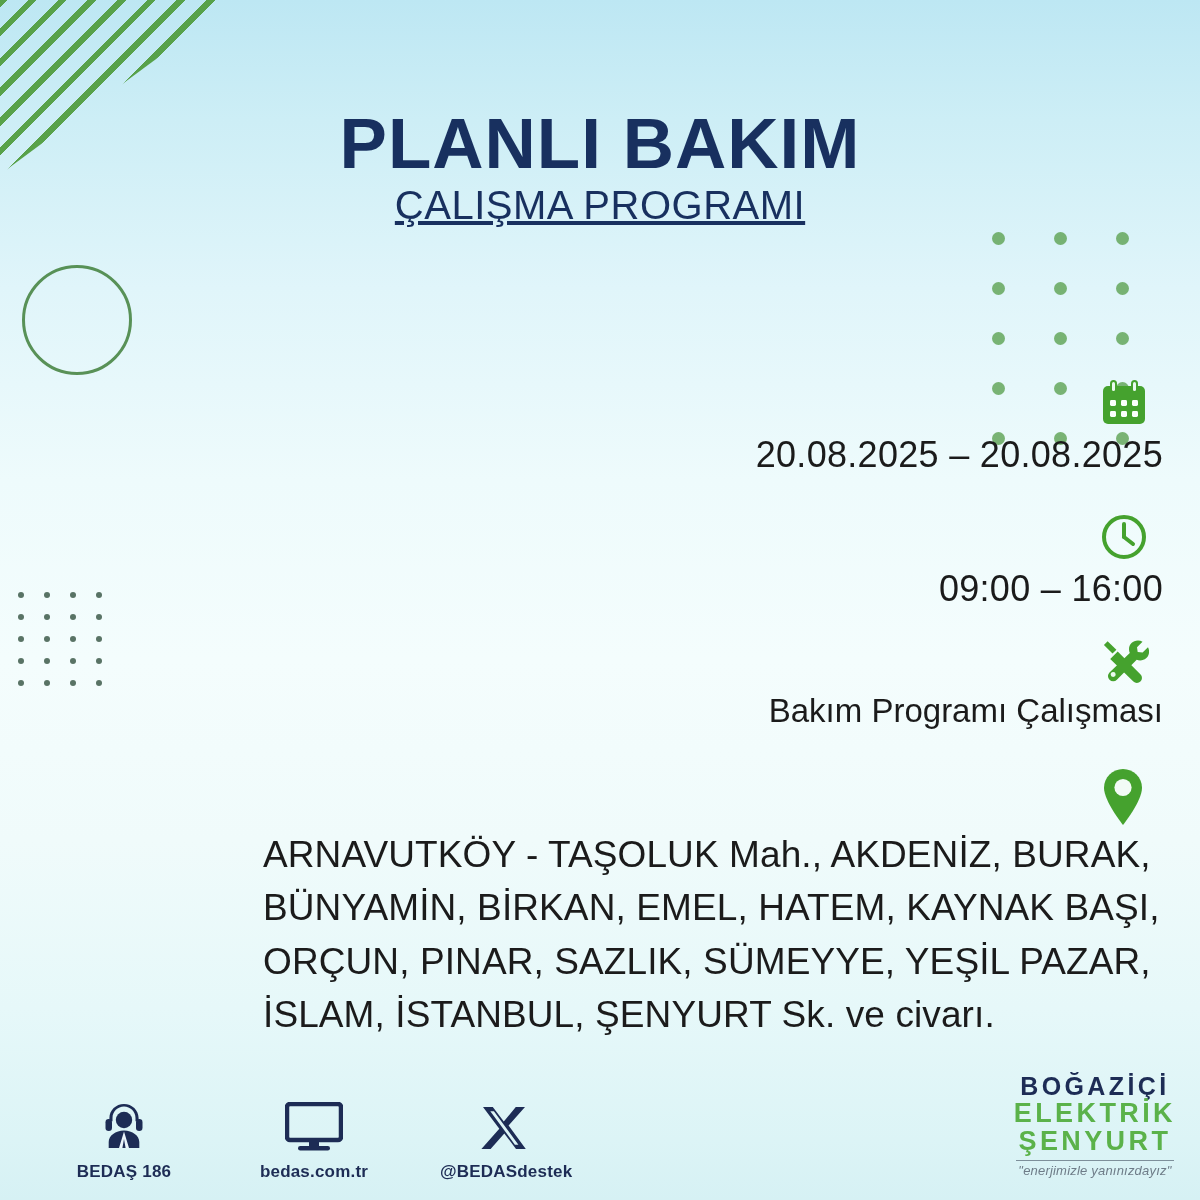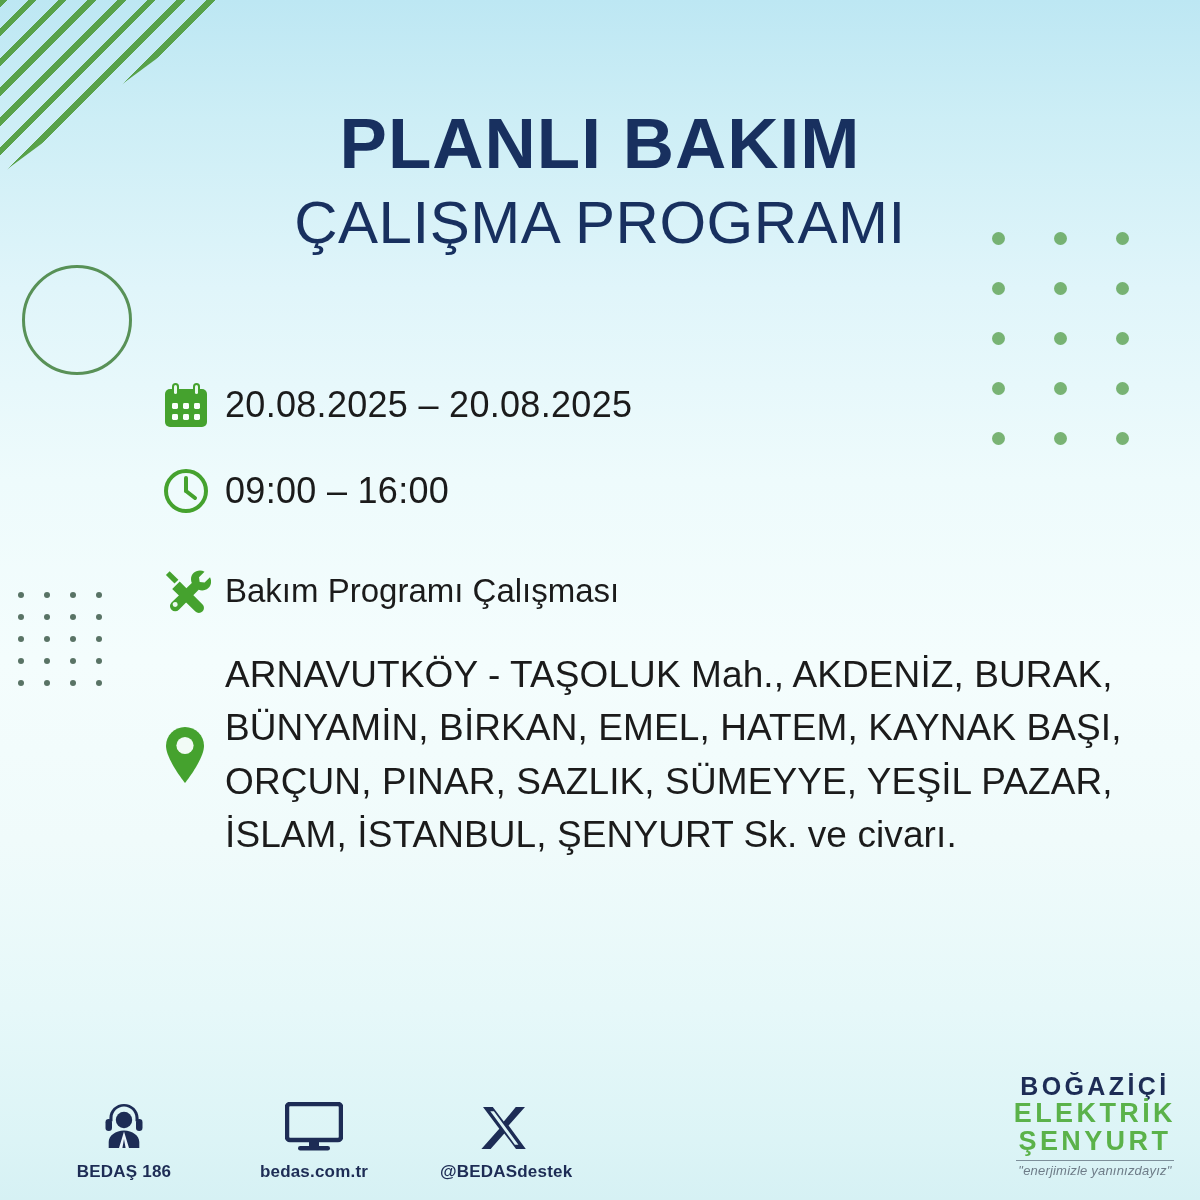--- a/index.html
+++ b/index.html
@@ -103,59 +103,61 @@
     color: #18305f;
     line-height: 1;
   }
   .heading .line1 {
     font-size: 71px;
     font-weight: 700;
     letter-spacing: 1px;
     white-space: nowrap;
   }
   .heading .line2 {
-    font-size: 60px;
+    font-size: 40px;
     font-weight: 400;
     letter-spacing: .5px;
-    margin-top: 14px;
+    margin-top: 6px;
     white-space: nowrap;
+    text-decoration: underline;
   }
 
   
   .info {
     position: absolute;
     top: 376px;
     left: 163px;
     width: 1000px;
   }
   .row {
     display: flex;
-    align-items: center;
+    align-items: flex-end;
     margin-bottom: 26px;
+    flex-direction: column;
   }
   .row .icon {
     width: 62px;
     min-width: 62px;
     display: flex;
     justify-content: flex-start;
     align-items: flex-start;
     padding-top: 2px;
   }
   .row .txt {
     color: #1b1b1b;
     font-size: 34px;
     line-height: 1.5;
     padding-top: 2px;
   }
   #row-date .txt, #row-time .txt {
     font-size: 36px;
     letter-spacing: .3px;
   }
   #row-date { margin-bottom: 30px; }
-  #row-time { margin-bottom: 46px; }
+  #row-time { margin-bottom: 20px; }
   #row-work { margin-bottom: 30px; }
   #row-work .txt { font-size: 33px; }
   #row-location .txt {
     font-size: 37px;
     line-height: 1.45;
     max-width: 900px;
     letter-spacing: .1px;
   }
 
   

